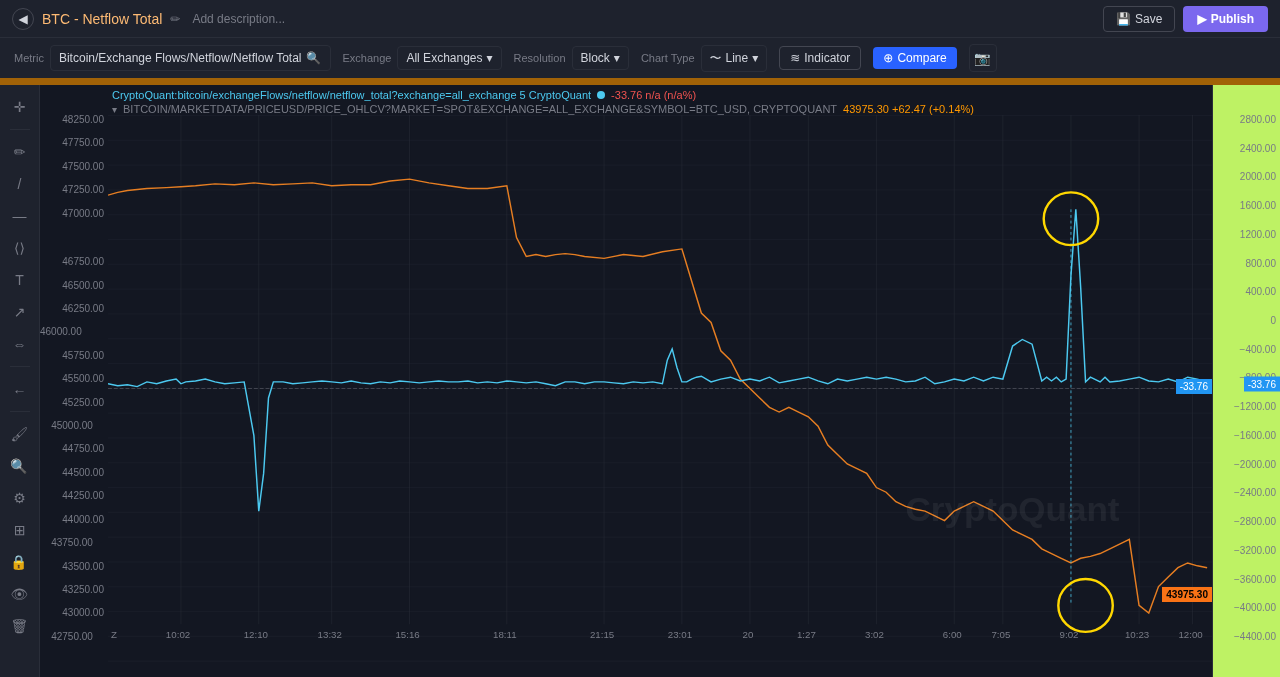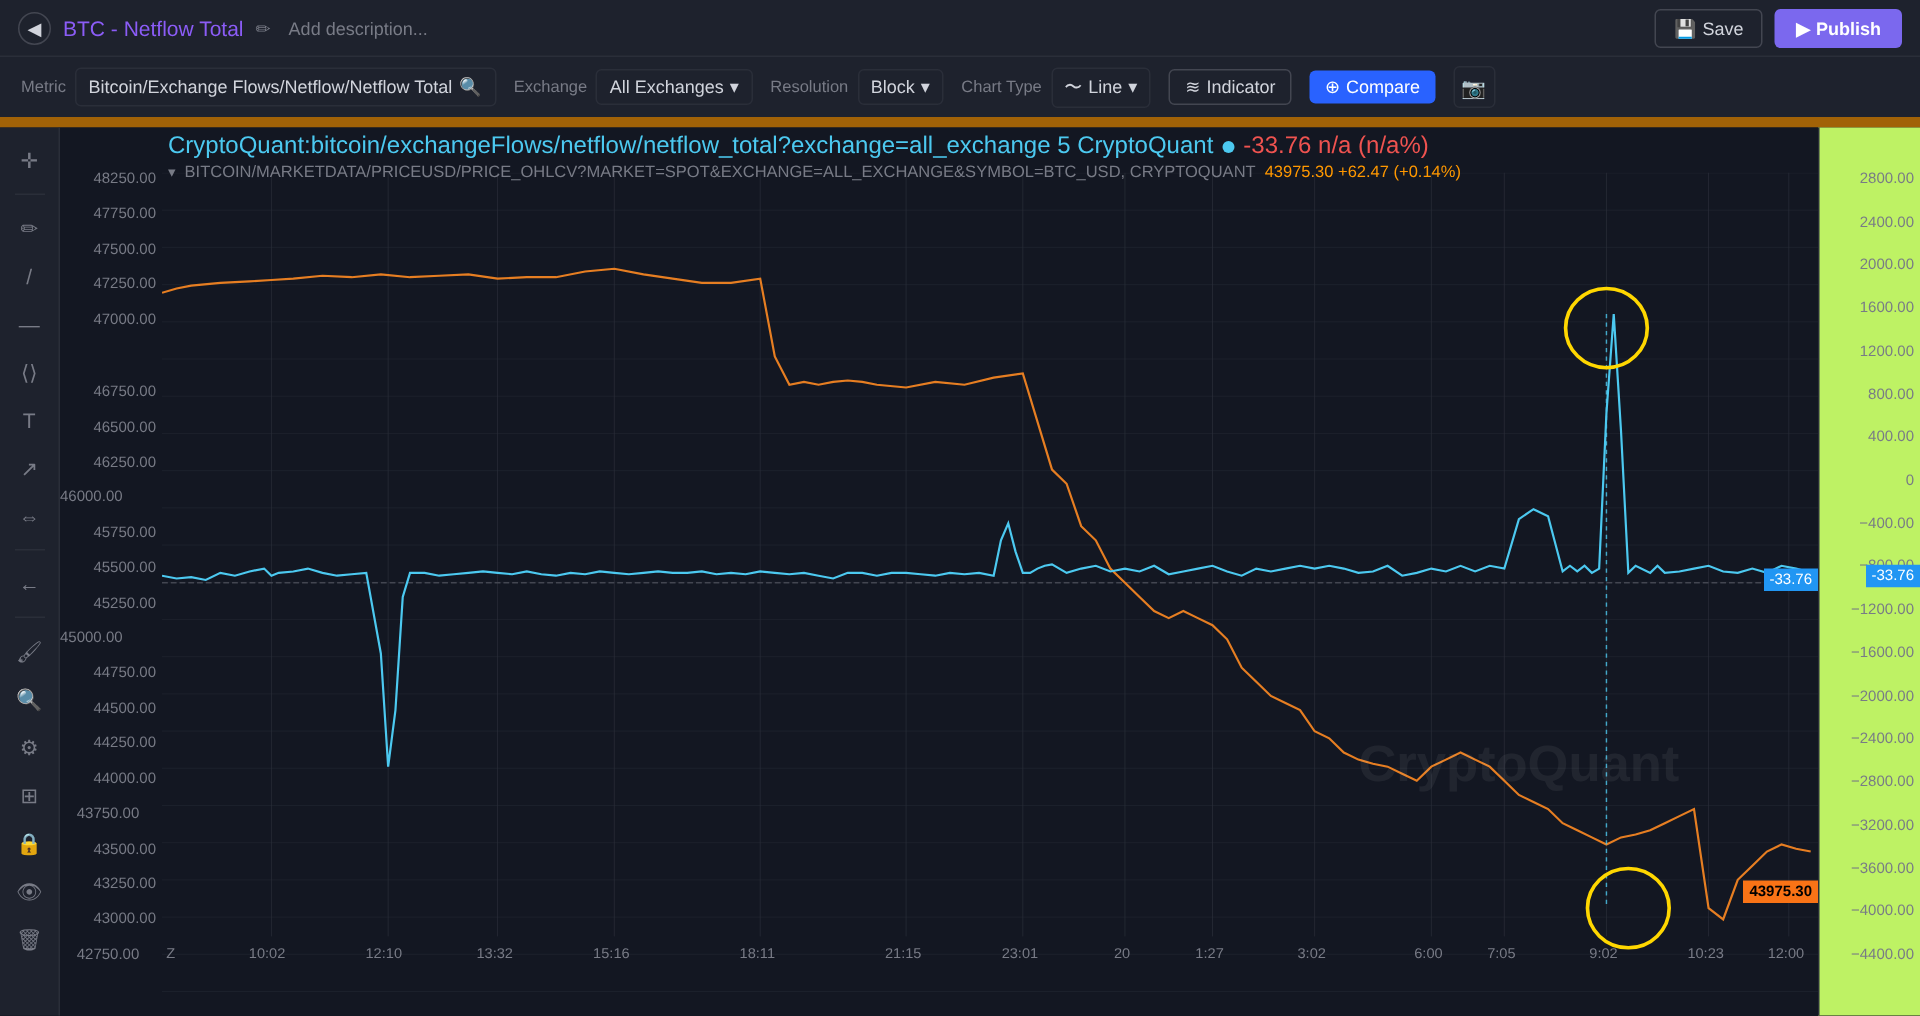--- a/index.html
+++ b/index.html
@@ -2,21 +2,21 @@
 <html><head>
   <meta charset="utf-8">
   <style>
     * { margin: 0; padding: 0; box-sizing: border-box; }
     body { background: #131722; color: #d1d4dc; font-family: -apple-system, BlinkMacSystemFont, 'Trebuchet MS', sans-serif; font-size: 12px; width: 1280px; height: 677px; overflow: hidden; }
 
     
     .top-bar { display: flex; align-items: center; justify-content: space-between; background: #1e222d; padding: 0 12px; height: 38px; border-bottom: 1px solid #2a2e39; }
     .top-bar-left { display: flex; align-items: center; gap: 8px; }
     .back-btn { width: 22px; height: 22px; border: 1px solid #434651; border-radius: 50%; display: flex; align-items: center; justify-content: center; cursor: pointer; color: #d1d4dc; }
-    .chart-title { color: #8b5cf6; font-size: 14px; font-weight: 500; }
+    .chart-title { color: #fdba74; font-size: 14px; font-weight: 500; }
     .edit-icon { color: #787b86; cursor: pointer; font-size: 12px; }
     .add-desc { color: #787b86; font-size: 12px; cursor: pointer; margin-left: 4px; }
     .top-bar-right { display: flex; align-items: center; gap: 8px; }
     .save-btn { display: flex; align-items: center; gap: 4px; background: transparent; border: 1px solid #434651; color: #d1d4dc; padding: 5px 12px; border-radius: 4px; cursor: pointer; font-size: 12px; }
     .publish-btn { display: flex; align-items: center; gap: 4px; background: #7b68ee; border: none; color: #fff; padding: 6px 14px; border-radius: 4px; cursor: pointer; font-size: 12px; font-weight: 600; }
 
     
     .toolbar-row { display: flex; align-items: center; gap: 12px; padding: 6px 14px; background: #1e222d; border-bottom: 7px solid #a16207; }
     .toolbar-group { display: flex; align-items: center; gap: 6px; }
     .toolbar-label { color: #787b86; font-size: 11px; }
@@ -30,21 +30,21 @@
     .main-area { display: flex; height: calc(677px - 38px - 42px); }
 
     
     .left-toolbar { width: 40px; background: #1e222d; border-right: 1px solid #2a2e39; display: flex; flex-direction: column; align-items: center; padding: 8px 0; gap: 4px; }
     .lt-btn { width: 28px; height: 28px; display: flex; align-items: center; justify-content: center; color: #787b86; cursor: pointer; border-radius: 4px; font-size: 14px; }
     .lt-divider { width: 20px; height: 1px; background: #2a2e39; margin: 4px 0; }
 
     
     .chart-wrapper { flex: 1; position: relative; background: #131722; overflow: hidden; }
     .chart-info-bar { position: absolute; top: 4px; left: 4px; right: 30px; z-index: 10; display: flex; flex-direction: column; gap: 2px; }
-    .chart-info-line1 { display: flex; align-items: center; gap: 6px; font-size: 16px; color: #787b86; }
+    .chart-info-line1 { display: flex; align-items: center; gap: 6px; font-size: 11px; color: #787b86; }
     .chart-info-indicator { color: #4cc9f0; font-weight: 500; }
     .dot-blue { width: 8px; height: 8px; border-radius: 50%; background: #4cc9f0; }
     .chart-info-val { color: #ef5350; }
     .chart-info-line2 { display: flex; align-items: center; gap: 6px; font-size: 11px; color: #787b86; }
     .arrow-down { font-size: 10px; color: #787b86; }
     .price-val { color: #ff9800; }
     .y-label { font-size: 10px; color: #787b86; text-align: right; padding-right: 4px; line-height: 1; }
 
     
     .bottom-bar { height: 28px; background: #1e222d; border-top: 1px solid #2a2e39; display: flex; align-items: center; justify-content: space-between; padding: 0 8px; }
@@ -151,21 +151,21 @@
       <span class="y-label" style="text-align:right;padding-right:4px;">47500.00</span>
       <span class="y-label" style="text-align:right;padding-right:4px;">47250.00</span>
       <span class="y-label" style="text-align:right;padding-right:4px;">47000.00</span>
       <span class="y-label" style="text-align:right;padding-right:4px;margin-top:25px;">46750.00</span>
       <span class="y-label" style="text-align:right;padding-right:4px;">46500.00</span>
       <span class="y-label" style="text-align:right;padding-right:4px;">46250.00</span>
       <span class="y-label" style="text-align:left;padding-right:4px;">46000.00</span>
       <span class="y-label" style="text-align:right;padding-right:4px;">45750.00</span>
       <span class="y-label" style="text-align:right;padding-right:4px;">45500.00</span>
       <span class="y-label" style="text-align:right;padding-right:4px;">45250.00</span>
-      <span class="y-label" style="text-align:left;padding-right:4px;">45000.00</span>
+      <span class="y-label" style="text-align:center;padding-right:4px;">45000.00</span>
       <span class="y-label" style="text-align:right;padding-right:4px;">44750.00</span>
       <span class="y-label" style="text-align:right;padding-right:4px;">44500.00</span>
       <span class="y-label" style="text-align:right;padding-right:4px;">44250.00</span>
       <span class="y-label" style="text-align:right;padding-right:4px;">44000.00</span>
       <span class="y-label" style="text-align:center;padding-right:4px;">43750.00</span>
       <span class="y-label" style="text-align:right;padding-right:4px;">43500.00</span>
       <span class="y-label" style="text-align:right;padding-right:4px;">43250.00</span>
       <span class="y-label" style="text-align:right;padding-right:4px;">43000.00</span>
       <span class="y-label" style="text-align:center;padding-right:4px;">42750.00</span>
     </div>

